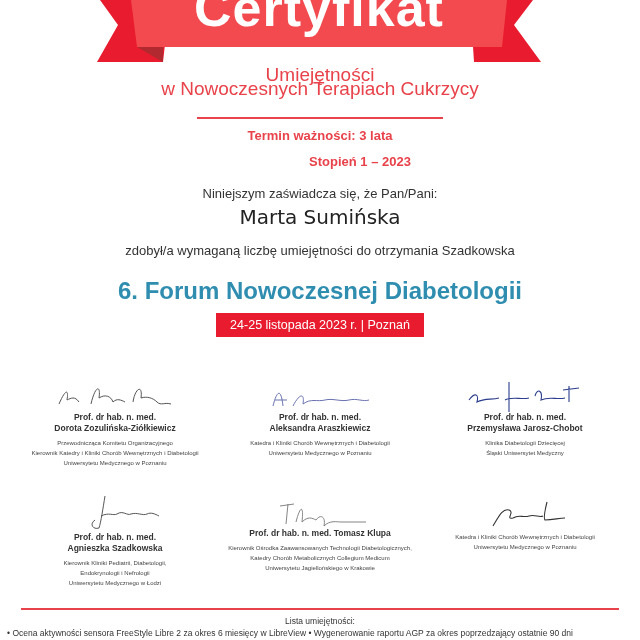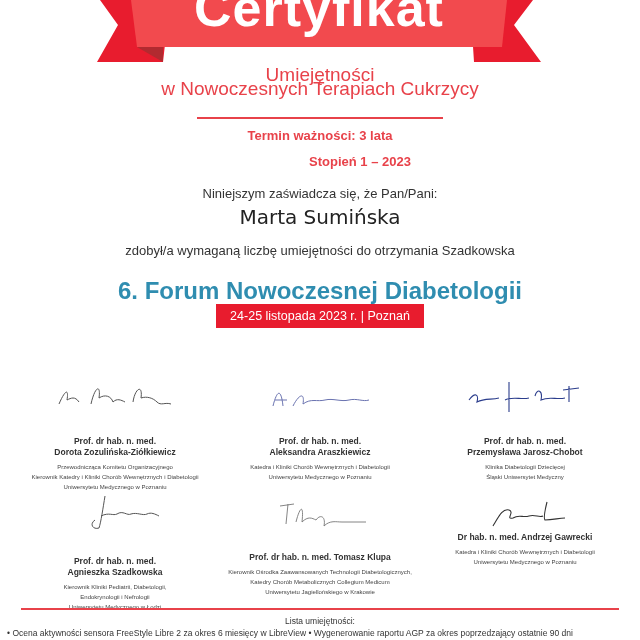--- a/index.html
+++ b/index.html
@@ -7,23 +7,23 @@
   .abs{position:absolute;}
   .center{left:0;width:640px;text-align:center;}
   #ribbon{position:absolute;left:0;top:0;width:640px;height:70px;}
   .banner-title{position:absolute;left:133px;top:-22px;width:372px;text-align:center;color:#fff;font-weight:bold;font-size:52px;letter-spacing:1px;line-height:60px;}
   .subtitle{color:#e8424a;font-size:19px;line-height:25px;}
   .underline{position:absolute;left:197px;top:117px;width:246px;height:2px;background:#e8424a;}
   .meta{color:#e8424a;font-weight:bold;font-size:13px;line-height:20px;}
   .intro{color:#333;font-size:13px;}
   .name{color:#222;font-size:20px;font-family:"DejaVu Sans",sans-serif;}
   .forum{color:#2f8db0;font-weight:bold;font-size:24px;}
-  .date-box{position:absolute;left:216px;top:304px;width:208px;height:24px;background:#e81c2e;color:#fff;font-size:12.5px;line-height:24px;text-align:center;}
+  .date-box{position:absolute;left:216px;top:313px;width:208px;height:24px;background:#e81c2e;color:#fff;font-size:12.5px;line-height:24px;text-align:center;}
   .sig{position:absolute;text-align:center;color:#333;}
-  .sig .title{font-size:8.5px;line-height:11px;font-weight:bold;color:#333;margin-top:24px;}
+  .sig .title{font-size:8.5px;line-height:11px;font-weight:bold;color:#333;}
   .sig .person{font-size:8.5px;line-height:11px;font-weight:bold;color:#333;}
   .sig .aff{font-size:6px;line-height:10px;color:#444;margin-top:4px;}
   .sig svg{display:block;margin:0 auto;}
   .divider{position:absolute;left:21px;top:608px;width:598px;height:1.5px;background:#e8424a;}
   .skills-title{position:absolute;left:0;width:640px;top:616px;text-align:center;font-size:8.5px;color:#333;}
   .skills-line{position:absolute;left:0;width:580px;top:628px;text-align:center;font-size:8.5px;color:#333;white-space:nowrap;}
 </style>
 </head>
 <body>
 
@@ -108,21 +108,20 @@
     <div>Kierownik Ośrodka Zaawansowanych Technologii Diabetologicznych,</div>
     <div>Katedry Chorób Metabolicznych Collegium Medicum</div>
     <div>Uniwersytetu Jagiellońskiego w Krakowie</div>
   </div>
 </div>
 
 <div class="sig" style="left:410px;top:500px;width:230px;">
   <svg width="100" height="28" viewBox="0 0 100 28">
     <path d="M18,26 C24,16 28,8 34,10 C40,12 30,20 38,18 C44,14 48,18 54,16 C60,14 64,18 68,16 M72,2 C70,10 68,18 70,20 C78,20 84,18 90,18" stroke="#333" stroke-width="1.1" fill="none"></path>
   </svg>
-  <div class="title" style="margin-top:4px;">Dr hab. n. med. Andrzej Gawrecki</div>
   <div class="aff">
     <div>Katedra i Kliniki Chorób Wewnętrznych i Diabetologii</div>
     <div>Uniwersytetu Medycznego w Poznaniu</div>
   </div>
 </div>
 
 <div class="divider"></div>
 <div class="skills-title">Lista umiejętności:</div>
 <div class="skills-line">• Ocena aktywności sensora FreeStyle Libre 2 za okres 6 miesięcy w LibreView • Wygenerowanie raportu AGP za okres poprzedzający ostatnie 90 dni</div>
 

